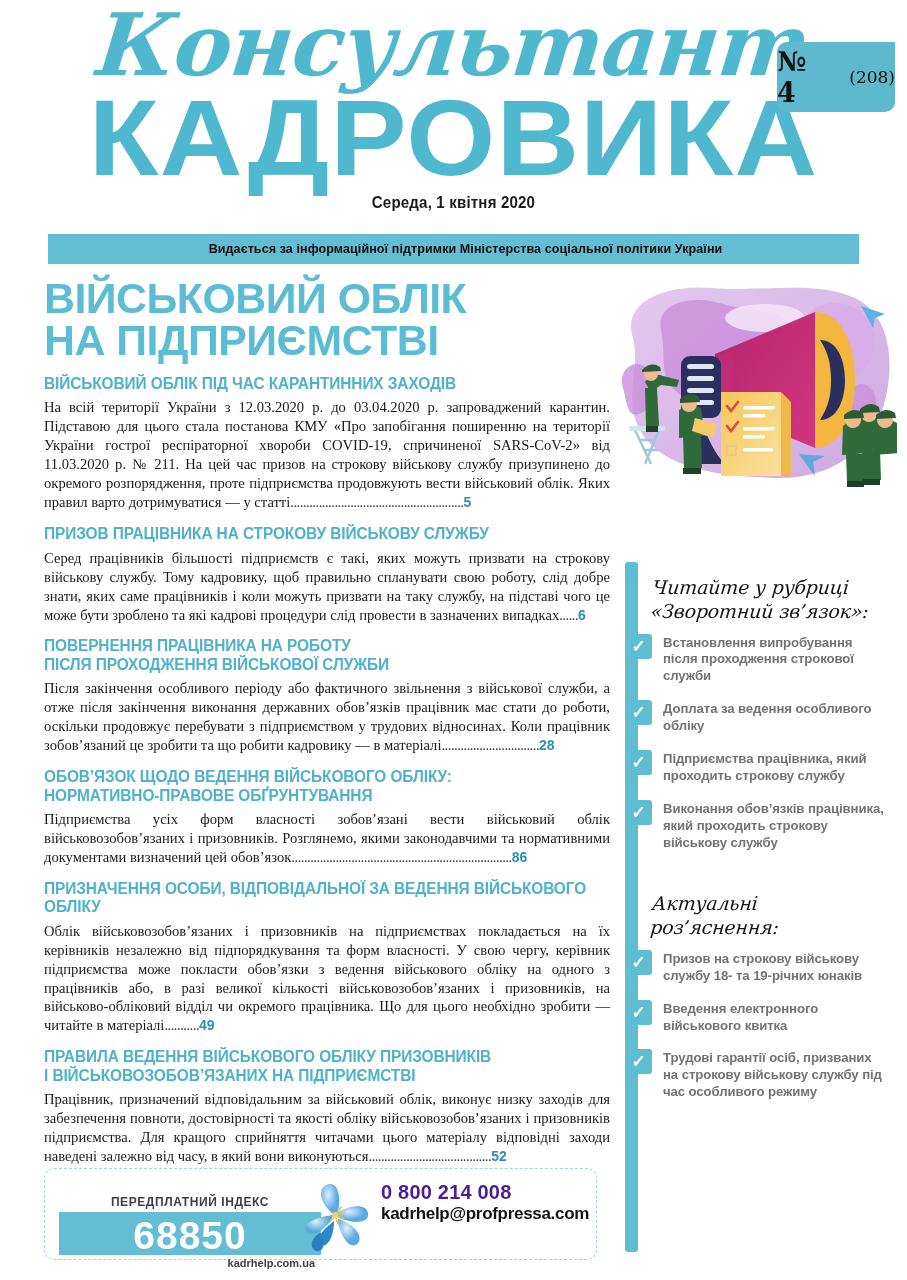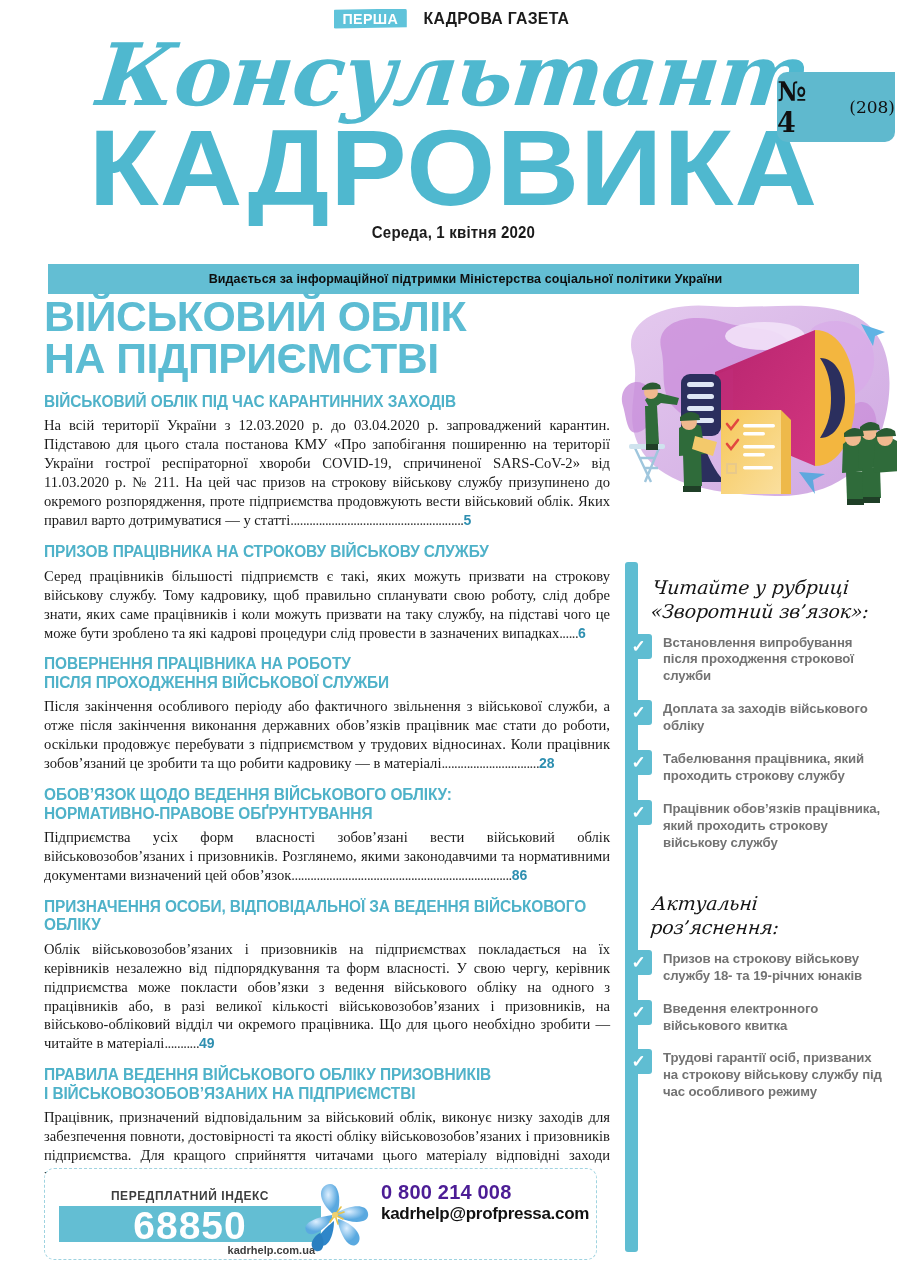--- a/index.html
+++ b/index.html
@@ -89,21 +89,21 @@
     height: 30px;
     display: flex; align-items: center; justify-content: center;
     color: #0e0e0e;
     font-weight: bold; font-size: 12.5px;
     letter-spacing: .1px;
     transform: scaleX(1);
     padding-left: 24px;
   }
 
   
-  .content { position: relative; margin-top: 2px; padding: 0 23px 0 44px; }
+  .content { position: relative; margin-top: 14px; padding: 0 23px 0 44px; }
 
   .hero-illustration {
     position: absolute; right: 10px; top: 0;
     width: 282px; height: 212px;
   }
 
   .headline {
     font-weight: bold;
     font-size: 42px;
     line-height: 1.0;
@@ -191,31 +191,31 @@
 
   
   .subscribe {
     position: absolute;
     left: 44px; top: 1168px;
     width: 553px; height: 92px;
     border: 1px dashed #9fd3e0;
     border-radius: 10px;
     background: #ffffff;
   }
-  .sub-left { position: absolute; left: 14px; top: 20px; width: 262px; }
+  .sub-left { position: absolute; left: 14px; top: 26px; width: 262px; }
   .sub-idx-label {
     font-weight: bold; font-size: 12.5px; color: #3e3e3e;
     letter-spacing: .6px; text-align: center;
     transform: scaleX(.96);
   }
   .sub-idx-band {
     margin-top: 3px;
     background: #63bed3;
-    height: 36px;
-    display: flex; align-items: flex-start; justify-content: center;
+    height: 43px;
+    display: flex; align-items: flex-end; justify-content: center;
   }
   .sub-idx-num {
     color: #ffffff; font-weight: bold; font-size: 39px;
     letter-spacing: 1px; line-height: 1;
   }
   .sub-site {
     margin-top: 2px; text-align: right; padding-right: 6px;
     font-weight: bold; font-size: 11px; color: #3e3e3e;
   }
   .flower { position: absolute; left: 253px; top: 12px; width: 76px; height: 72px; }
@@ -225,24 +225,20 @@
     font-weight: bold; font-size: 20px; color: #4c1d95;
     letter-spacing: .2px; line-height: 1.15;
   }
   .sub-email { font-weight: bold; font-size: 17px; color: #111; letter-spacing: -.3px; }
 </style>
 </head>
 <body>
 
 <div class="page">
 
-  <div class="masthead-top">
-    <span class="persha-ribbon">ПЕРША</span>
-    <span class="kadrova-gazeta">КАДРОВА ГАЗЕТА</span>
-  </div>
 
   <div class="title-wrap">
     <div class="script-title">Консультант</div>
     <div class="block-title">КАДРОВИКА</div>
     <div class="issue-badge">
       <span class="num">№ 4</span>
       <span class="sub">(208)</span>
     </div>
   </div>
   <div class="issue-date">Середа, 1 квітня 2020</div>
@@ -392,29 +388,29 @@
         <div>Читайте у рубриці</div>
         <div>«Зворотний зв’язок»:</div>
       </div>
 
       <div class="sb-item">
         <span class="sb-check">✓</span>
         <span class="sb-text">Встановлення випробування після проходження строкової служби</span>
       </div>
       <div class="sb-item">
         <span class="sb-check">✓</span>
-        <span class="sb-text">Доплата за заходів військового обліку</span>
-      </div>
-      <div class="sb-item">
-        <span class="sb-check">✓</span>
-        <span class="sb-text">Табелювання працівника, який проходить строкову службу</span>
-      </div>
-      <div class="sb-item">
-        <span class="sb-check">✓</span>
-        <span class="sb-text">Працівник обов’язків працівника, який проходить строкову військову службу</span>
+        <span class="sb-text">Доплата за ведення особливого обліку</span>
+      </div>
+      <div class="sb-item">
+        <span class="sb-check">✓</span>
+        <span class="sb-text">Підприємства працівника, який проходить строкову службу</span>
+      </div>
+      <div class="sb-item">
+        <span class="sb-check">✓</span>
+        <span class="sb-text">Виконання обов’язків працівника, який проходить строкову військову службу</span>
       </div>
 
       <div class="sb-heading second">
         <div>Актуальні</div>
         <div>роз’яснення:</div>
       </div>
 
       <div class="sb-item">
         <span class="sb-check">✓</span>
         <span class="sb-text">Призов на строкову військову службу 18- та 19-річних юнаків</span>

